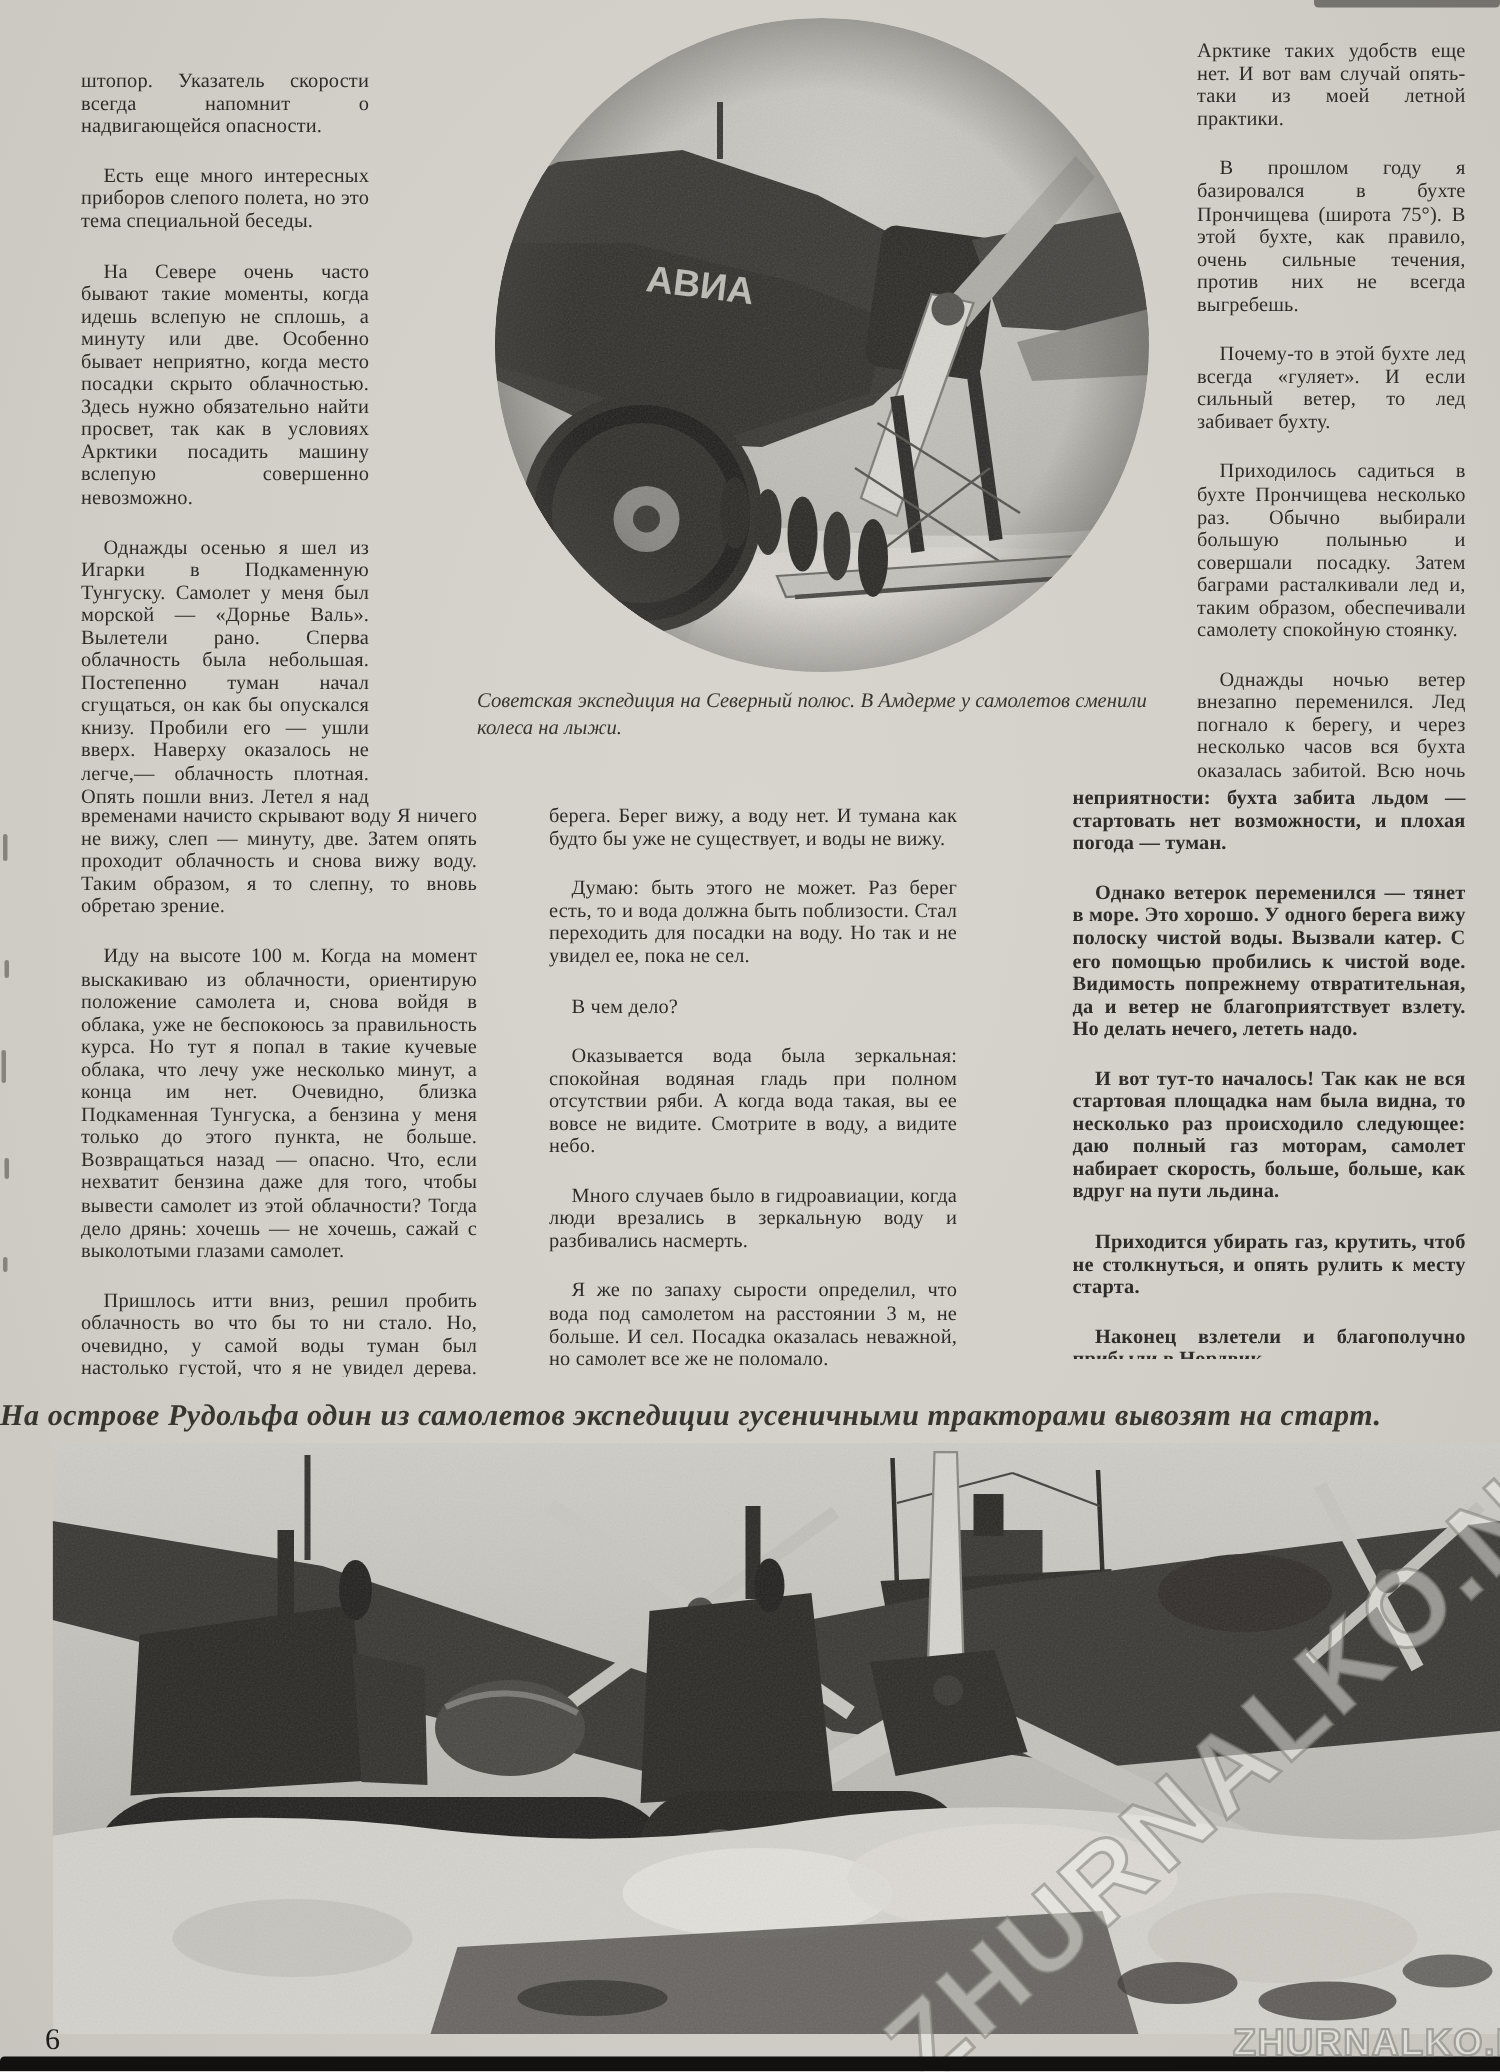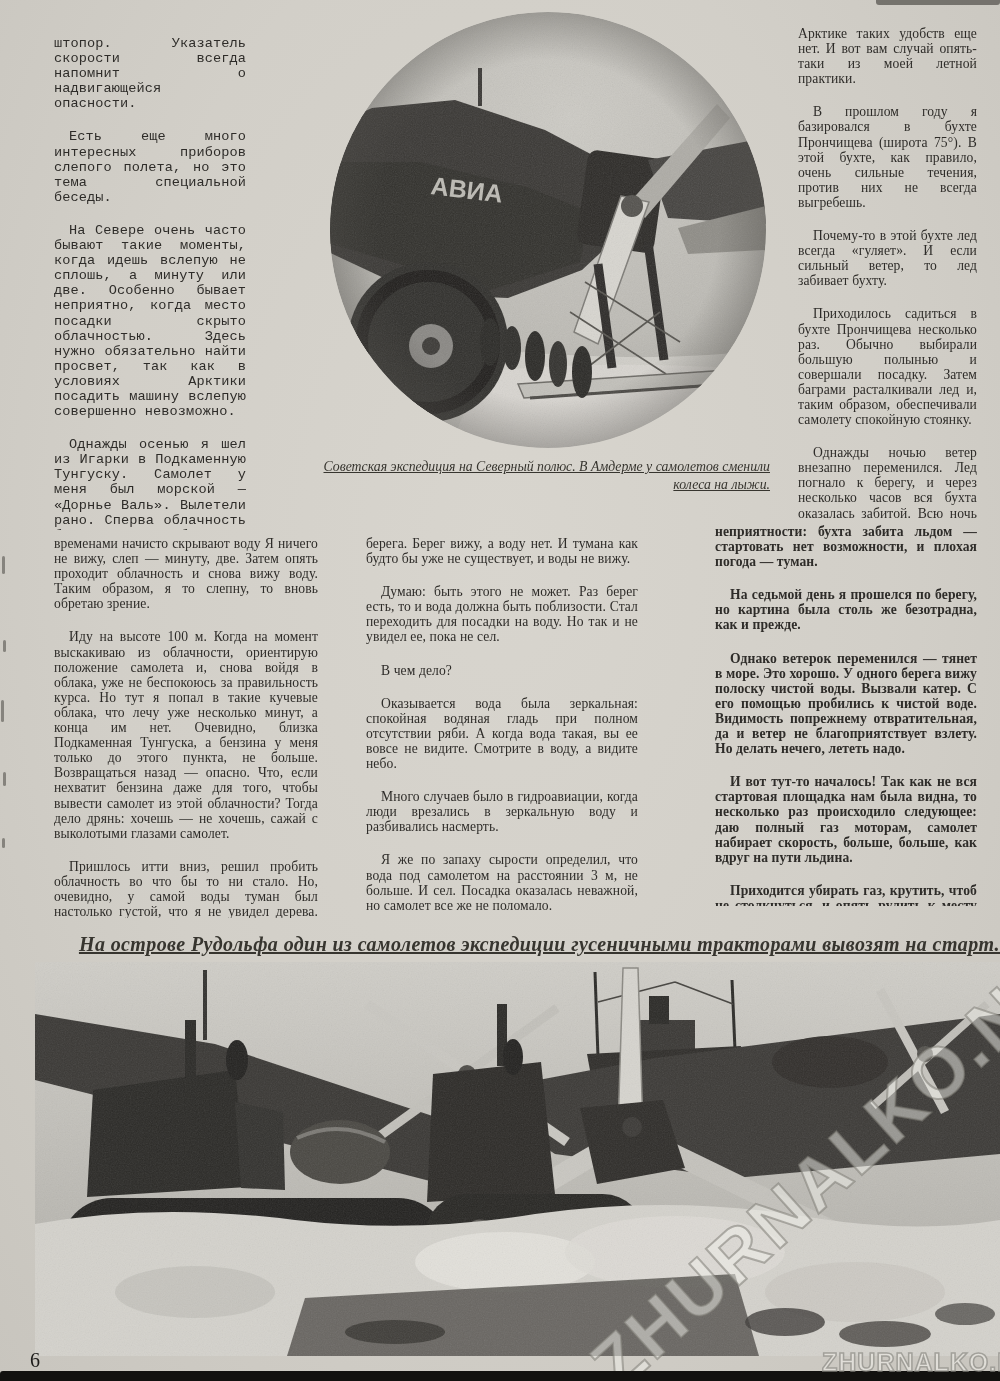--- a/index.html
+++ b/index.html
@@ -25,23 +25,22 @@
   .photo{
     position:absolute;
     overflow:hidden;
   }
   .circle-photo{
     border-radius:50%;
   }
   .caption{
     position:absolute;
     font-style:italic;
-    text-align:right;
+    text-align:left;
     color:#37352f;
-    text-decoration:underline;
   }
   .caption-circle{
     font-size:13.8px;
     line-height:18px;
   }
   .caption-bottom{
     font-size:20px;
     font-weight:bold;
     letter-spacing:0.4px;
   }
@@ -97,21 +96,21 @@
 
 <div class="page">
 
   <div class="top-smudge"></div>
   <div class="smudge" style="left:2px;top:556px;width:3px;height:18px;"></div>
   <div class="smudge" style="left:3px;top:640px;width:3px;height:12px;"></div>
   <div class="smudge" style="left:1px;top:700px;width:3px;height:22px;"></div>
   <div class="smudge" style="left:3px;top:772px;width:3px;height:14px;"></div>
   <div class="smudge" style="left:2px;top:838px;width:3px;height:10px;"></div>
 
-  <div class="col" style="left:36px;top:18px;width:228px;height:512px;font-family:Liberation Mono, monospace;">
+  <div class="col" style="left:36px;top:28px;width:228px;height:512px;">
     <p class="cont">штопор. Указатель скорости всегда напомнит о надвигающейся опасности.</p>
     <p>Есть еще много интересных приборов слепого полета, но это тема специальной беседы.</p>
     <p>На Севере очень часто бывают такие моменты, когда идешь вслепую не сплошь, а минуту или две. Особенно бывает неприятно, когда место посадки скрыто облачностью. Здесь нужно обязательно найти просвет, так как в условиях Арктики посадить машину вслепую совершенно невозможно.</p>
     <p>Однажды осенью я шел из Игарки в Подкаменную Тунгуску. Самолет у меня был морской — «Дорнье Валь». Вылетели рано. Сперва облачность была небольшая. Постепенно туман начал сгущаться, он как бы опускался книзу. Пробили его — ушли вверх. Наверху оказалось не легче,— облачность плотная. Опять пошли вниз. Летел я над водой, и низкий полет не был особенно опасен. В крайнем случае сажаю машину на воду, и дело с концом. Однако, чем дальше я иду, тем чаще попадаются густые клочья тумана. Они</p>
   </div>
 
   <div class="photo circle-photo" style="left:330px;top:12px;width:436px;height:436px;">
     <svg width="436" height="436" viewBox="0 0 436 436">
       <defs>
         <radialGradient id="skyA" cx="55%" cy="25%" r="85%">
@@ -200,21 +199,20 @@
     <p class="cont">берега. Берег вижу, а воду нет. И тумана как будто бы уже не существует, и воды не вижу.</p>
     <p>Думаю: быть этого не может. Раз берег есть, то и вода должна быть поблизости. Стал переходить для посадки на воду. Но так и не увидел ее, пока не сел.</p>
     <p>В чем дело?</p>
     <p>Оказывается вода была зеркальная: спокойная водяная гладь при полном отсутствии ряби. А когда вода такая, вы ее вовсе не видите. Смотрите в воду, а видите небо.</p>
     <p>Много случаев было в гидроавиации, когда люди врезались в зеркальную воду и разбивались насмерть.</p>
     <p>Я же по запаху сырости определил, что вода под самолетом на расстоянии 3 м, не больше. И сел. Посадка оказалась неважной, но самолет все же не поломало.</p>
   </div>
 
   <div class="col" style="left:697px;top:506px;width:298px;height:400px;font-weight:bold;">
     <p class="cont">неприятности: бухта забита льдом — стартовать нет возможности, и плохая погода — туман.</p>
-    <p>На седьмой день я прошелся по берегу, но картина была столь же безотрадна, как и прежде.</p>
     <p>Однако ветерок переменился — тянет в море. Это хорошо. У одного берега вижу полоску чистой воды. Вызвали катер. С его помощью пробились к чистой воде. Видимость попрежнему отвратительная, да и ветер не благоприятствует взлету. Но делать нечего, лететь надо.</p>
     <p>И вот тут-то началось! Так как не вся стартовая площадка нам была видна, то несколько раз происходило следующее: даю полный газ моторам, самолет набирает скорость, больше, больше, как вдруг на пути льдина.</p>
     <p>Приходится убирать газ, крутить, чтоб не столкнуться, и опять рулить к месту старта.</p>
     <p>Наконец взлетели и благополучно прибыли в Нордвик.</p>
   </div>
 
   <div class="caption caption-bottom" style="left:0;top:933px;width:1000px;">На острове Рудольфа один из самолетов экспедиции гусеничными тракторами вывозят на старт.</div>
 
   <div class="photo" style="left:35px;top:962px;width:965px;height:394px;">
     <svg width="965" height="394" viewBox="0 0 965 394">

